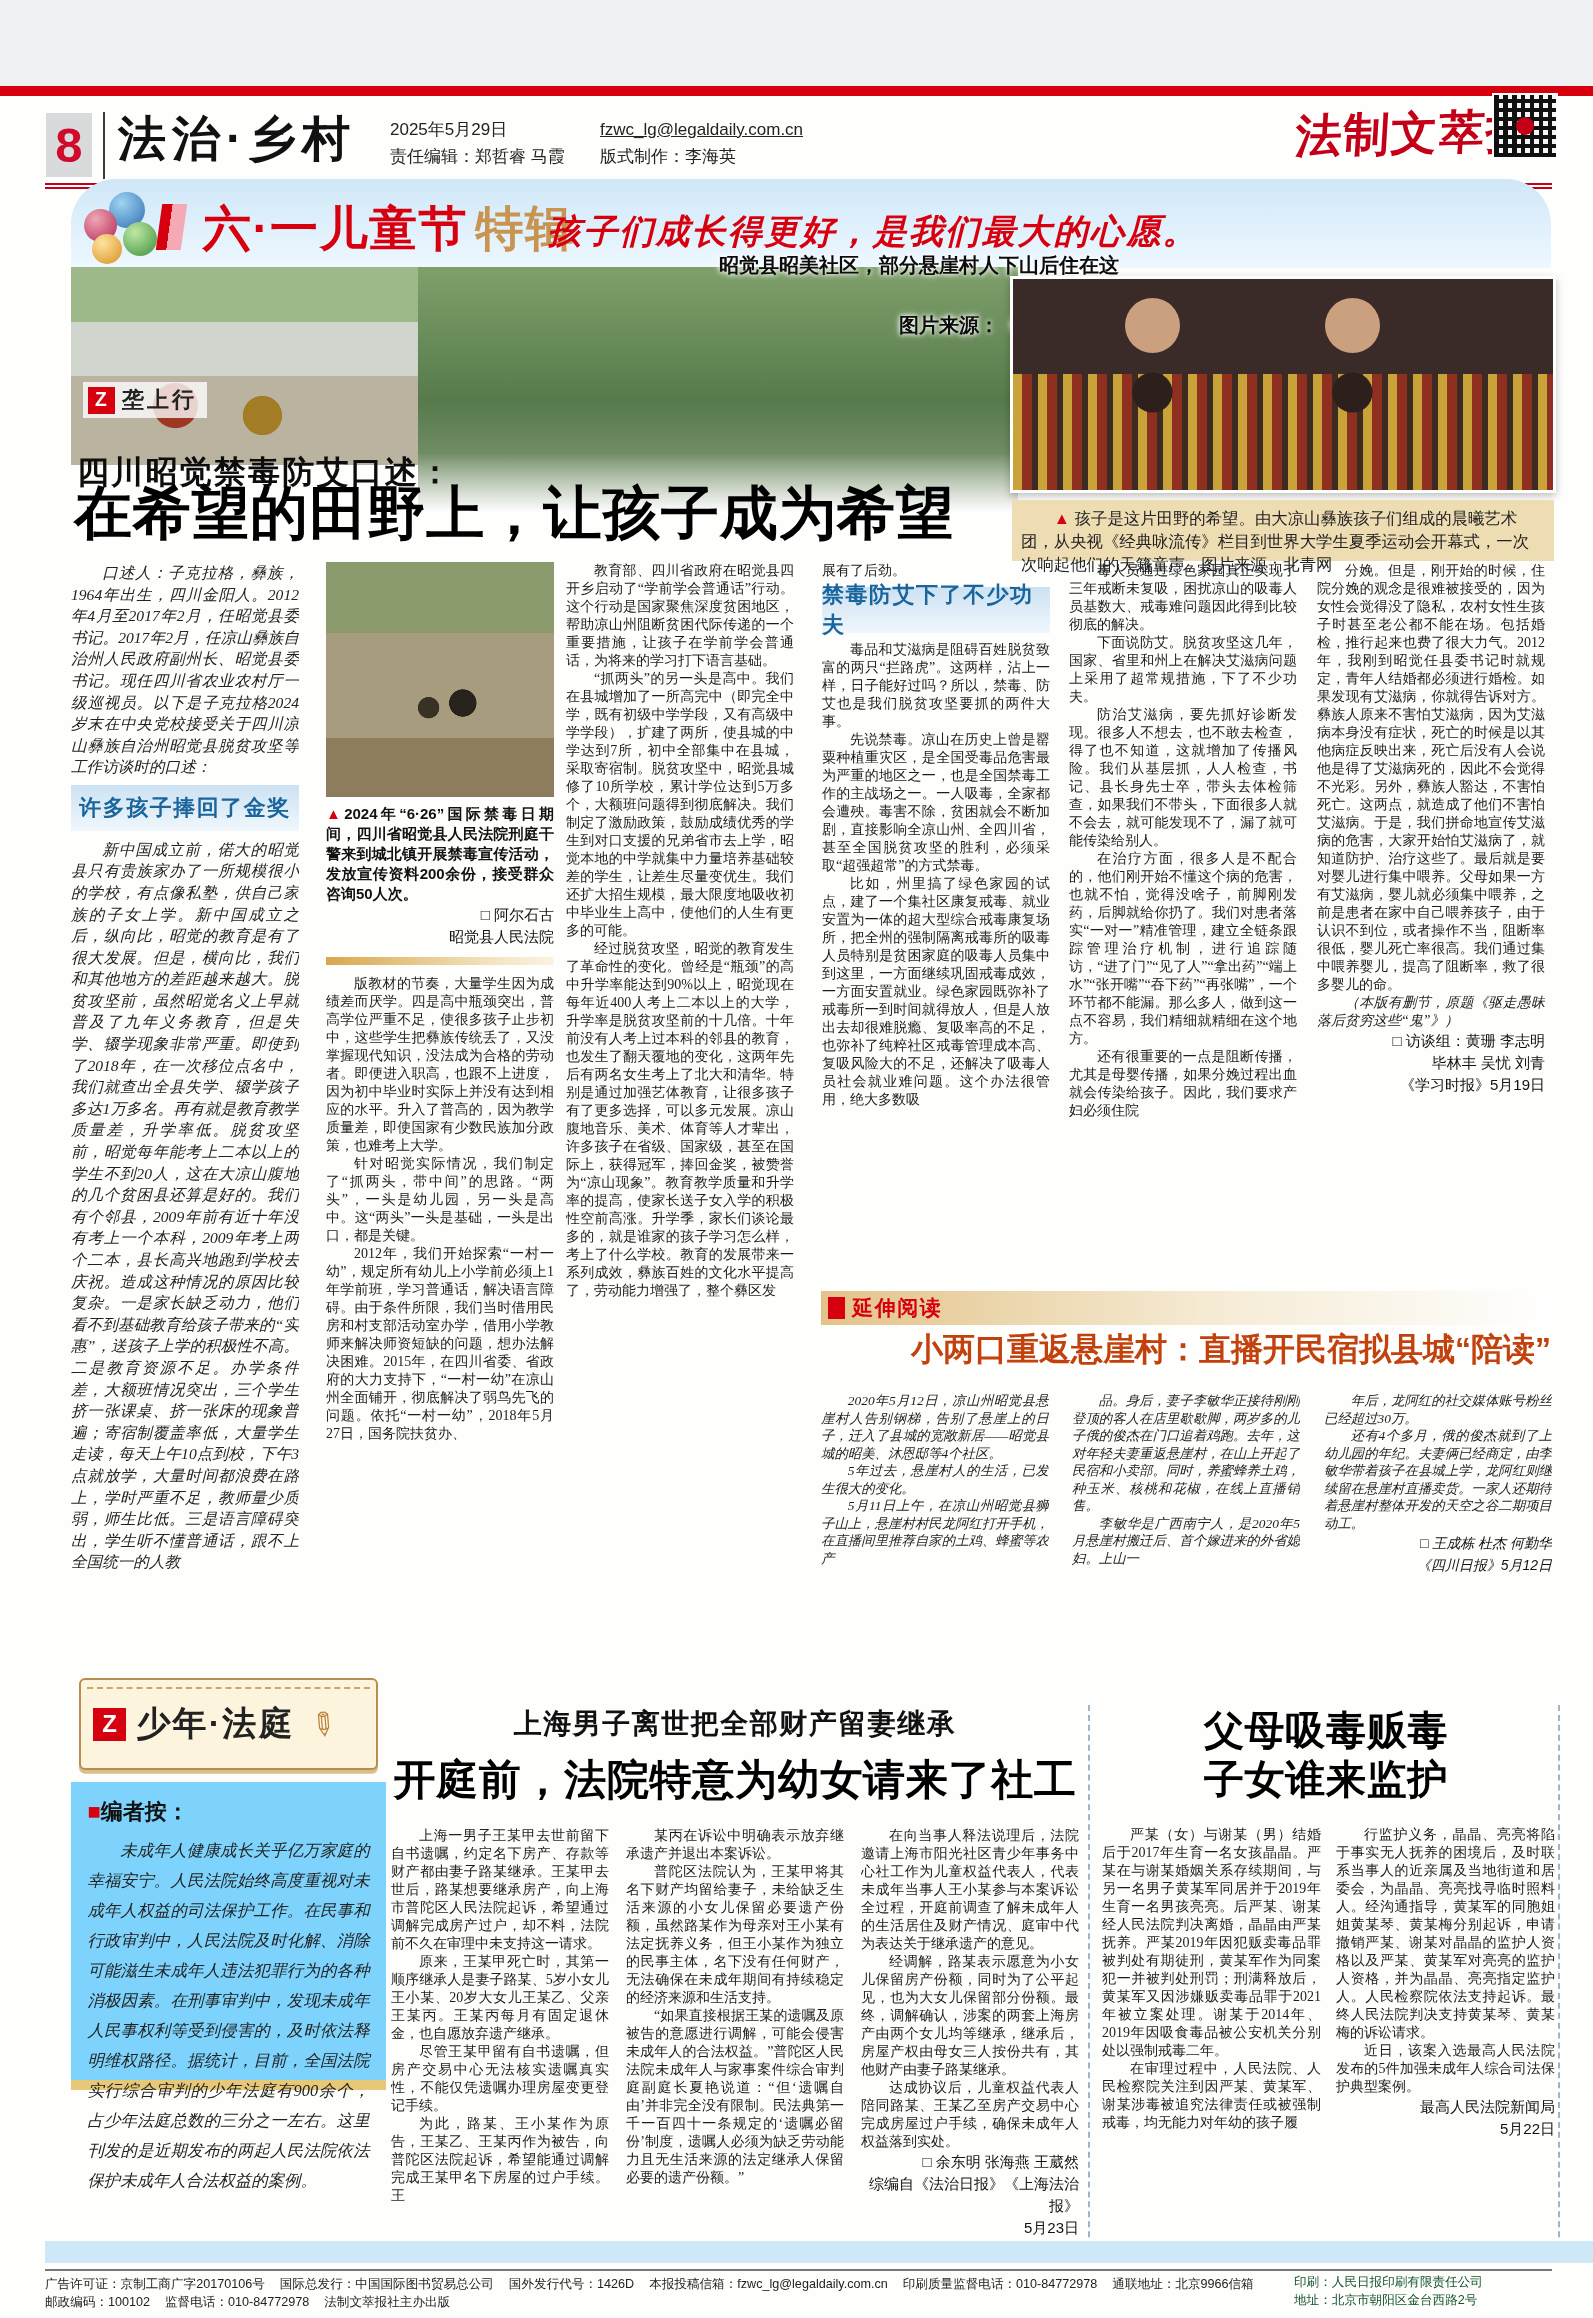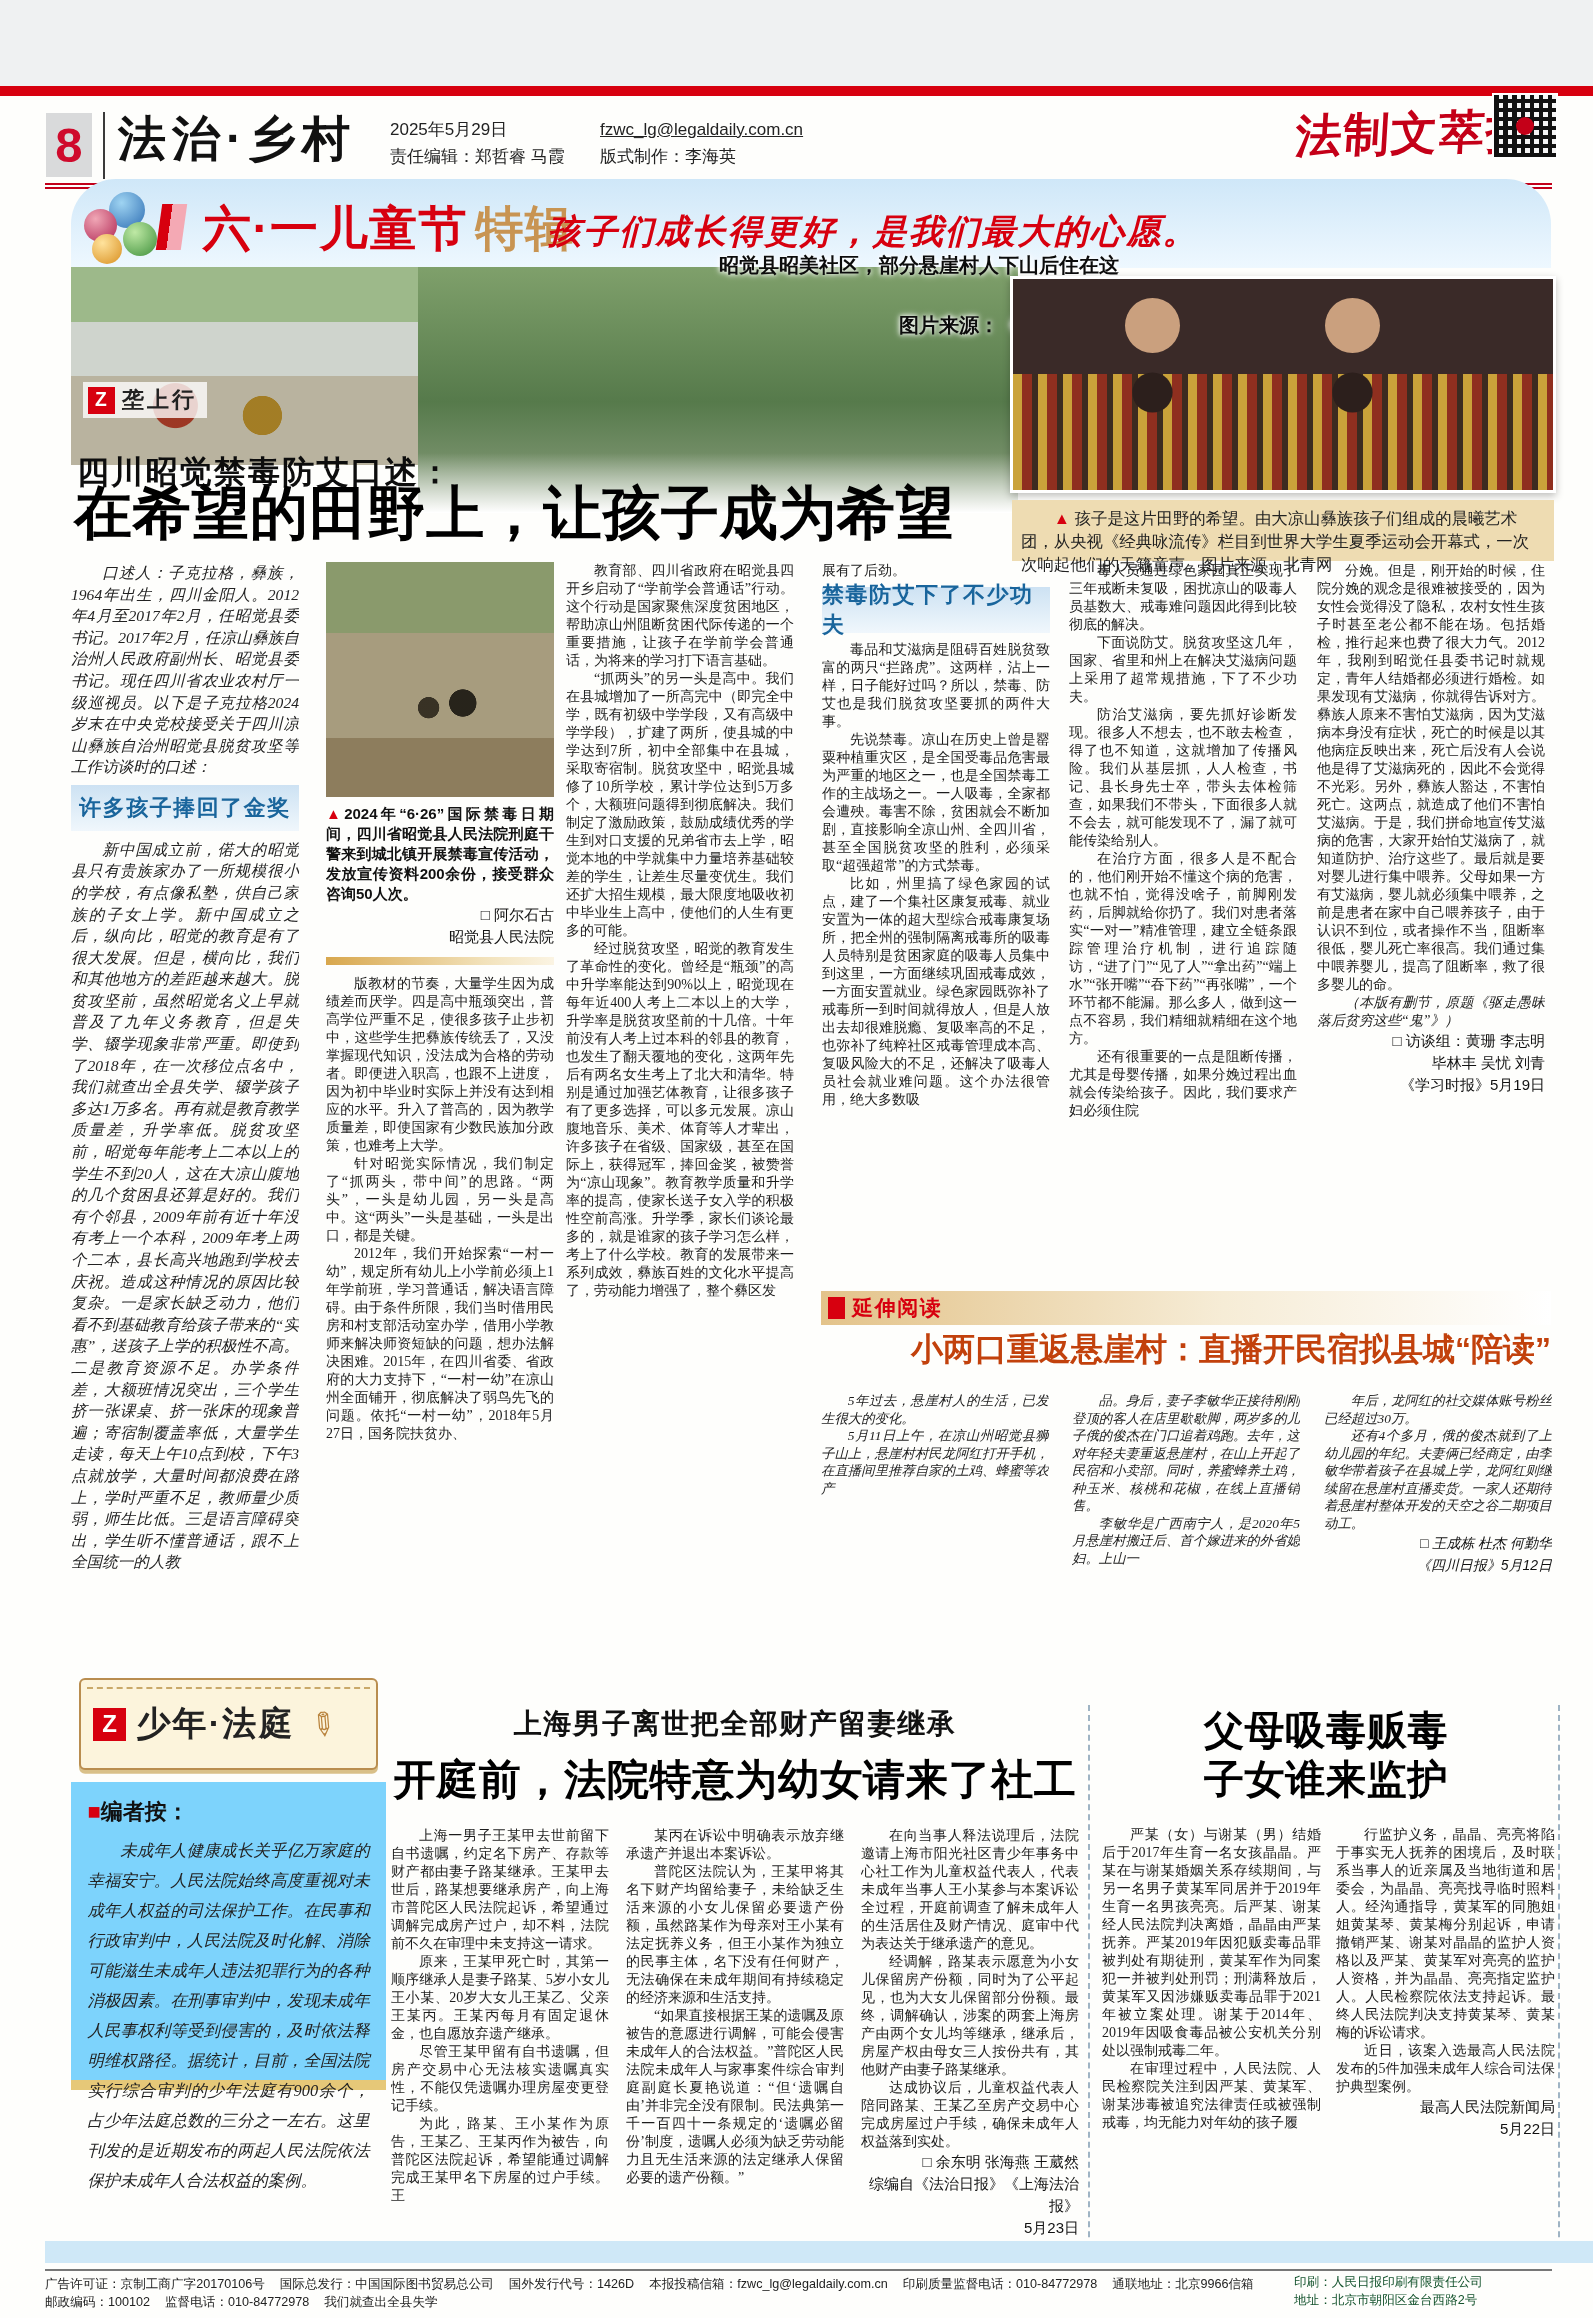--- a/index.html
+++ b/index.html
@@ -238,20 +238,21 @@
 
   <div class="abs extbox">
     <div class="extstrip">
       <span class="extsq"></span>
       <span class="extlabel">延伸阅读</span>
     </div>
     <div class="extheadline">小两口重返悬崖村：直播开民宿拟县城“陪读”</div>
     <div class="extcols">
       <div class="extcol" style="left:0;">
         <div>
+            <p class="para">2020年5月12日，凉山州昭觉县悬崖村人告别钢梯，告别了悬崖上的日子，迁入了县城的宽敞新居——昭觉县城的昭美、沐恩邸等4个社区。</p>
             <p class="para">5年过去，悬崖村人的生活，已发生很大的变化。</p>
             <p class="para">5月11日上午，在凉山州昭觉县狮子山上，悬崖村村民龙阿红打开手机，在直播间里推荐自家的土鸡、蜂蜜等农产</p>
           </div>
       </div>
       <div class="extcol" style="left:251px;">
         <div>
             <p class="para">品。身后，妻子李敏华正接待刚刚登顶的客人在店里歇歇脚，两岁多的儿子俄的俊杰在门口追着鸡跑。去年，这对年轻夫妻重返悬崖村，在山上开起了民宿和小卖部。同时，养蜜蜂养土鸡，种玉米、核桃和花椒，在线上直播销售。</p>
             <p class="para">李敏华是广西南宁人，是2020年5月悬崖村搬迁后、首个嫁进来的外省媳妇。上山一</p>
           </div>
       </div>
@@ -345,21 +346,21 @@
   <div class="abs footrule"></div>
   <div class="abs footer">
       <span>广告许可证：京制工商广字20170106号</span>
       <span>国际总发行：中国国际图书贸易总公司</span>
       <span>国外发行代号：1426D</span>
       <span>本报投稿信箱：fzwc_lg@legaldaily.com.cn</span>
       <span>印刷质量监督电话：010-84772978</span>
       <span>通联地址：北京9966信箱</span>
       <span>邮政编码：100102</span>
       <span>监督电话：010-84772978</span>
-      <span>我们就查出全县失学</span>
+      <span>法制文萃报社主办出版</span>
     </div>
   <div class="abs footright">
       <p>印刷：人民日报印刷有限责任公司</p>
       <p>地址：北京市朝阳区金台西路2号</p>
     </div>
 
 </div>
 
 
 </body></html>

